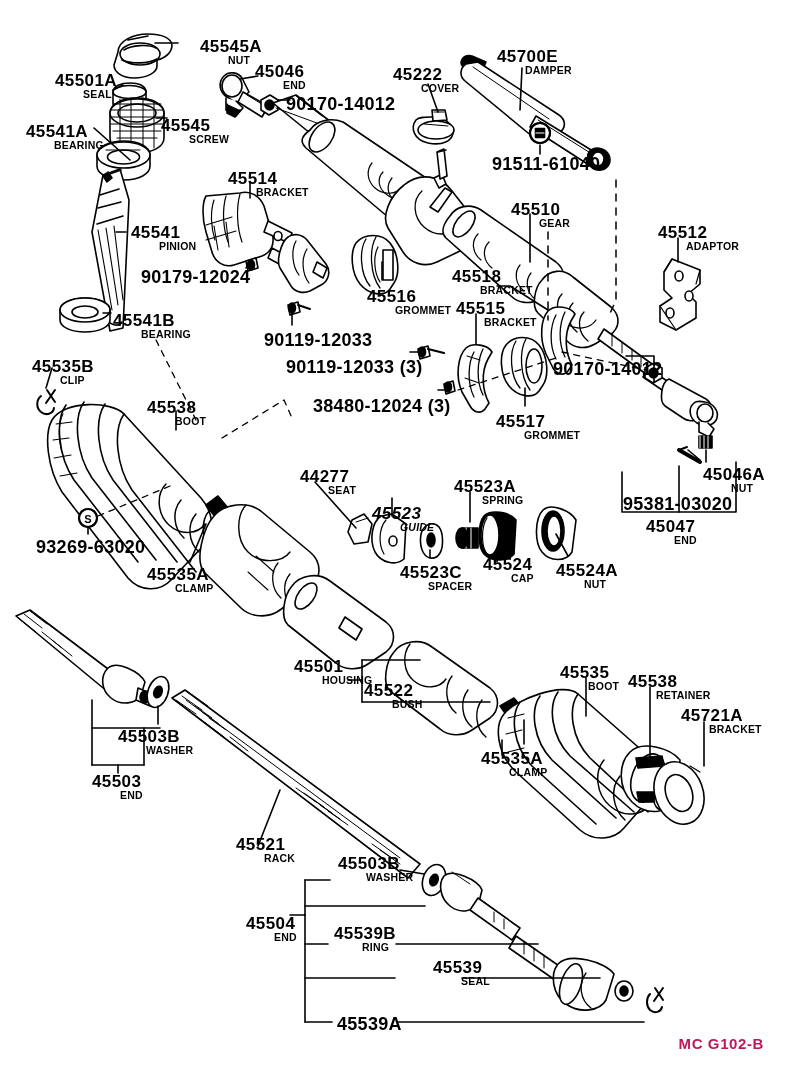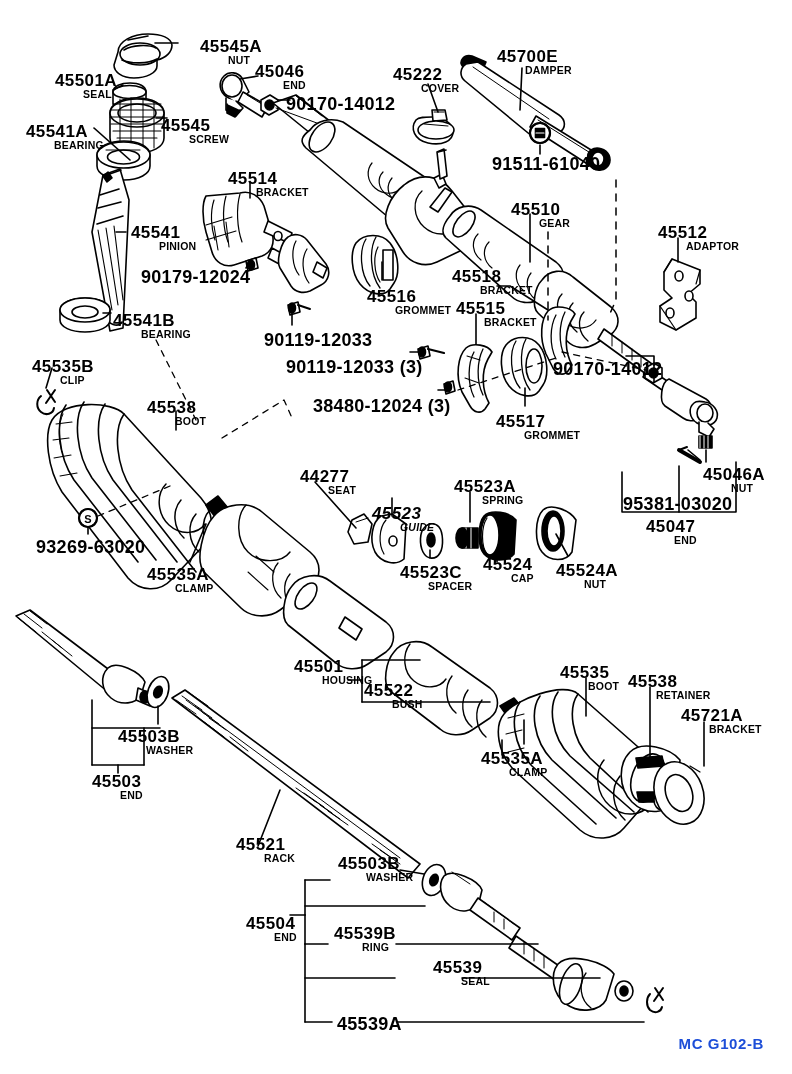--- a/index.html
+++ b/index.html
@@ -39,21 +39,21 @@
   .lbl.lft{text-align:left;}
   .lbl.sub-l .sub{text-align:left;padding-left:28px;}
   .lbl.inline{font-size:18px;font-weight:bold;}
   #footer{
     position:absolute;
     right:28px;
     bottom:22px;
     font-size:15px;
     font-weight:bold;
     letter-spacing:0.6px;
-    color:#1d4ed8;
+    color:#be185d;
   }
 </style>
 </head>
 <body>
 
 <div id="sheet">
 
   <svg id="art" viewBox="0 0 792 1074" xmlns="http://www.w3.org/2000/svg">
     <defs>
       <g id="ribs3">

